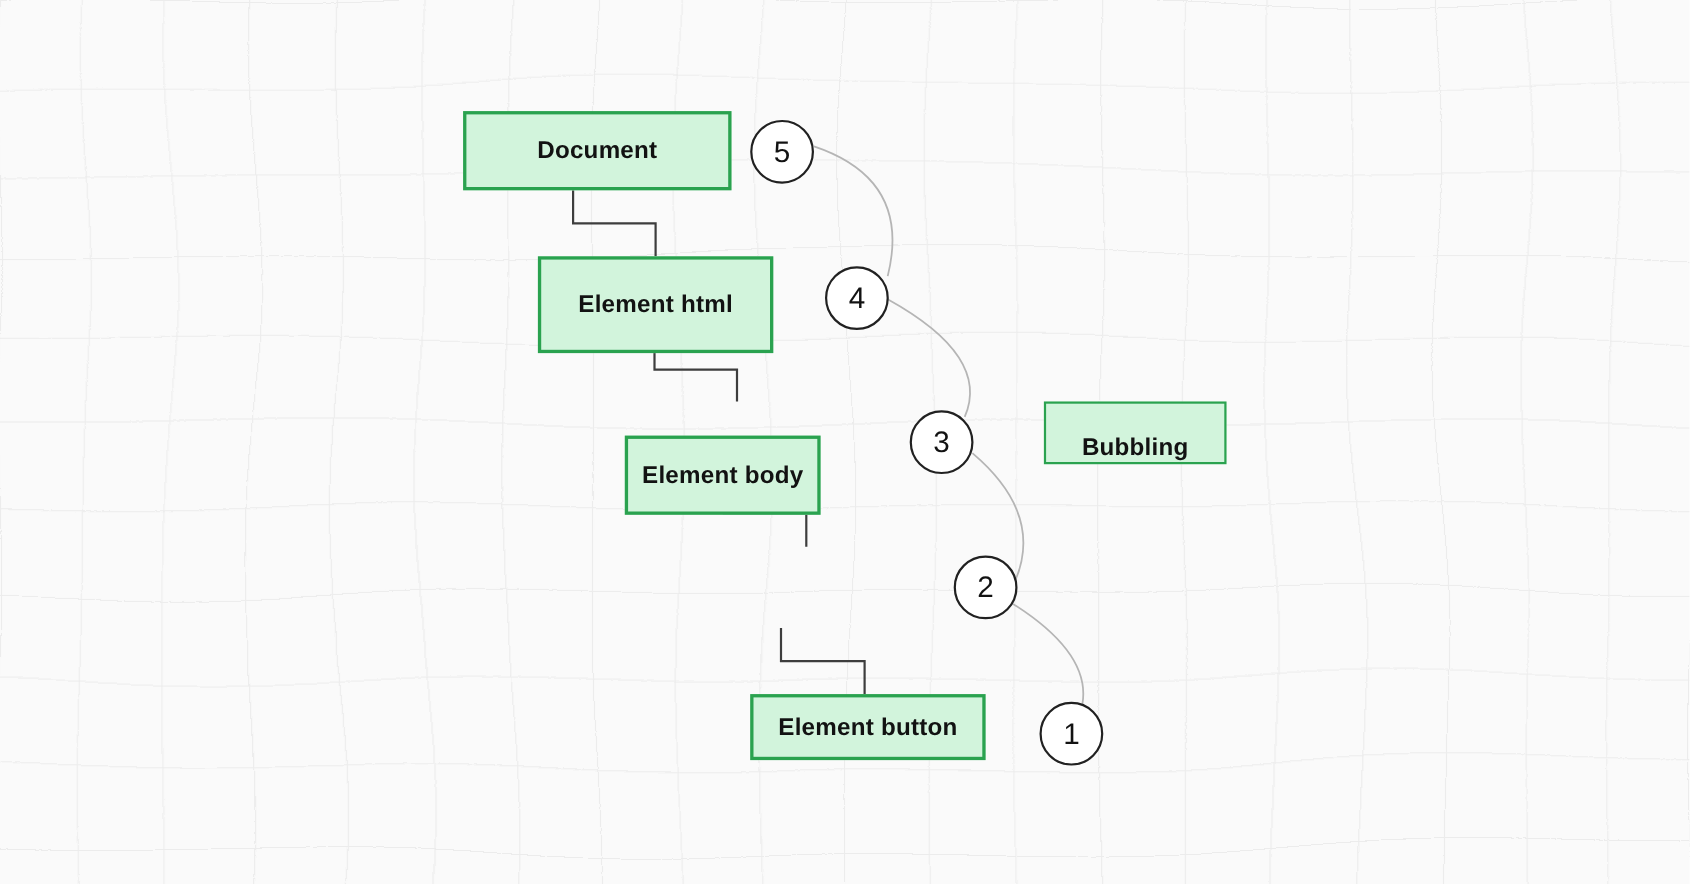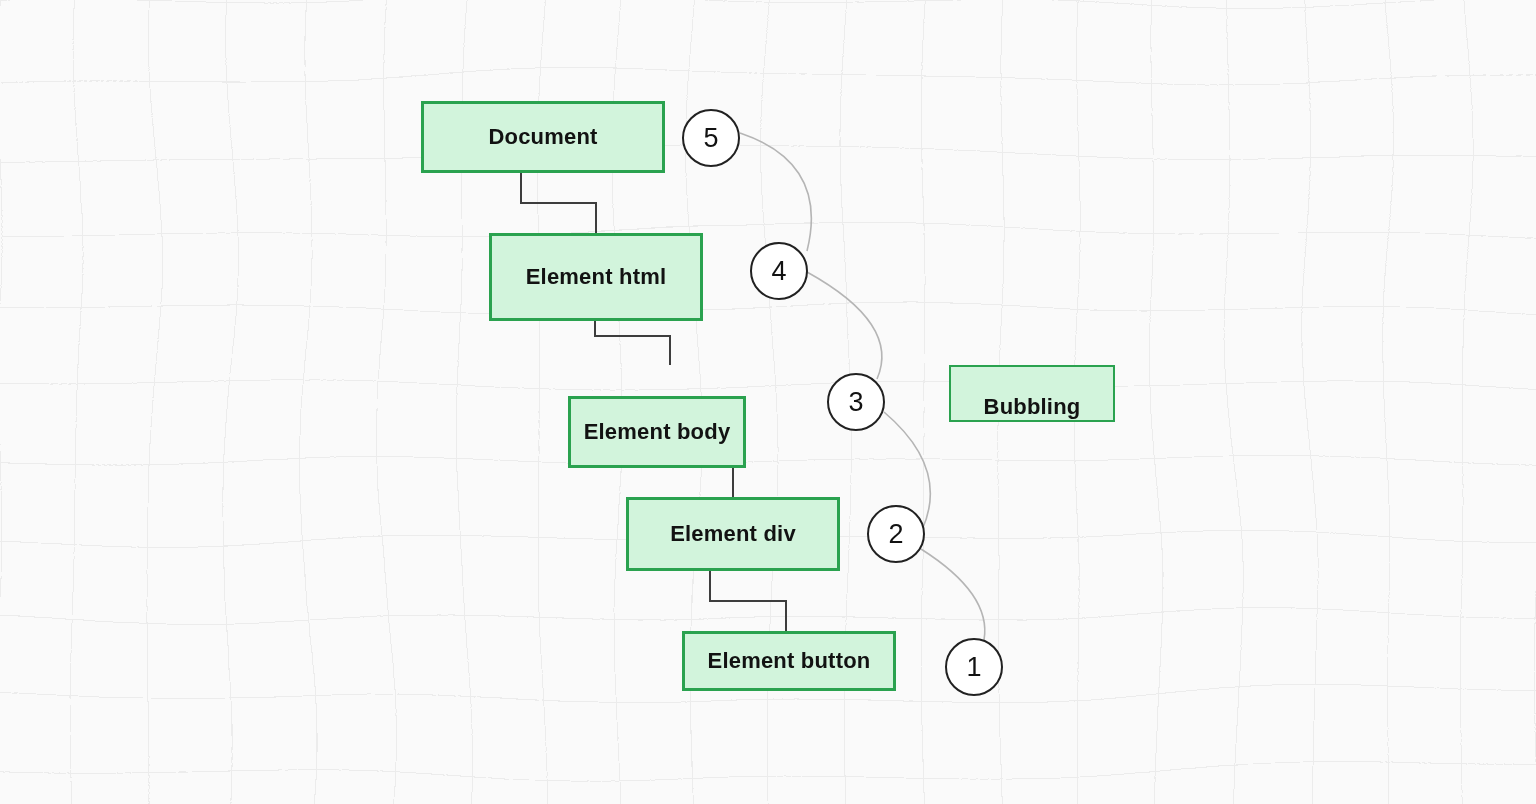--- a/index.html
+++ b/index.html
@@ -103,23 +103,20 @@
 
   <div class="node" style="left:421px; top:101px; width:244px; height:72px;">
     <span>Document</span>
   </div>
   <div class="node" style="left:489px; top:233px; width:214px; height:88px;">
     <span>Element html</span>
   </div>
   <div class="node" style="left:568px; top:365px; width:178px; height:72px;margin-top:31px;">
     <span>Element body</span>
   </div>
-  <div class="node" style="left:626px; top:497px; width:214px; height:74px;">
-    <span>Element div</span>
-  </div>
   <div class="node" style="left:682px; top:631px; width:214px; height:60px;">
     <span>Element button</span>
   </div>
 
   <div class="node thin-border" style="left:949px; top:365px; width:166px; height:57px;align-items:flex-end;">
     <span>Bubbling</span>
   </div>
 
   <div class="step-circle" style="left:682px; top:109px;">
     <span>5</span>

